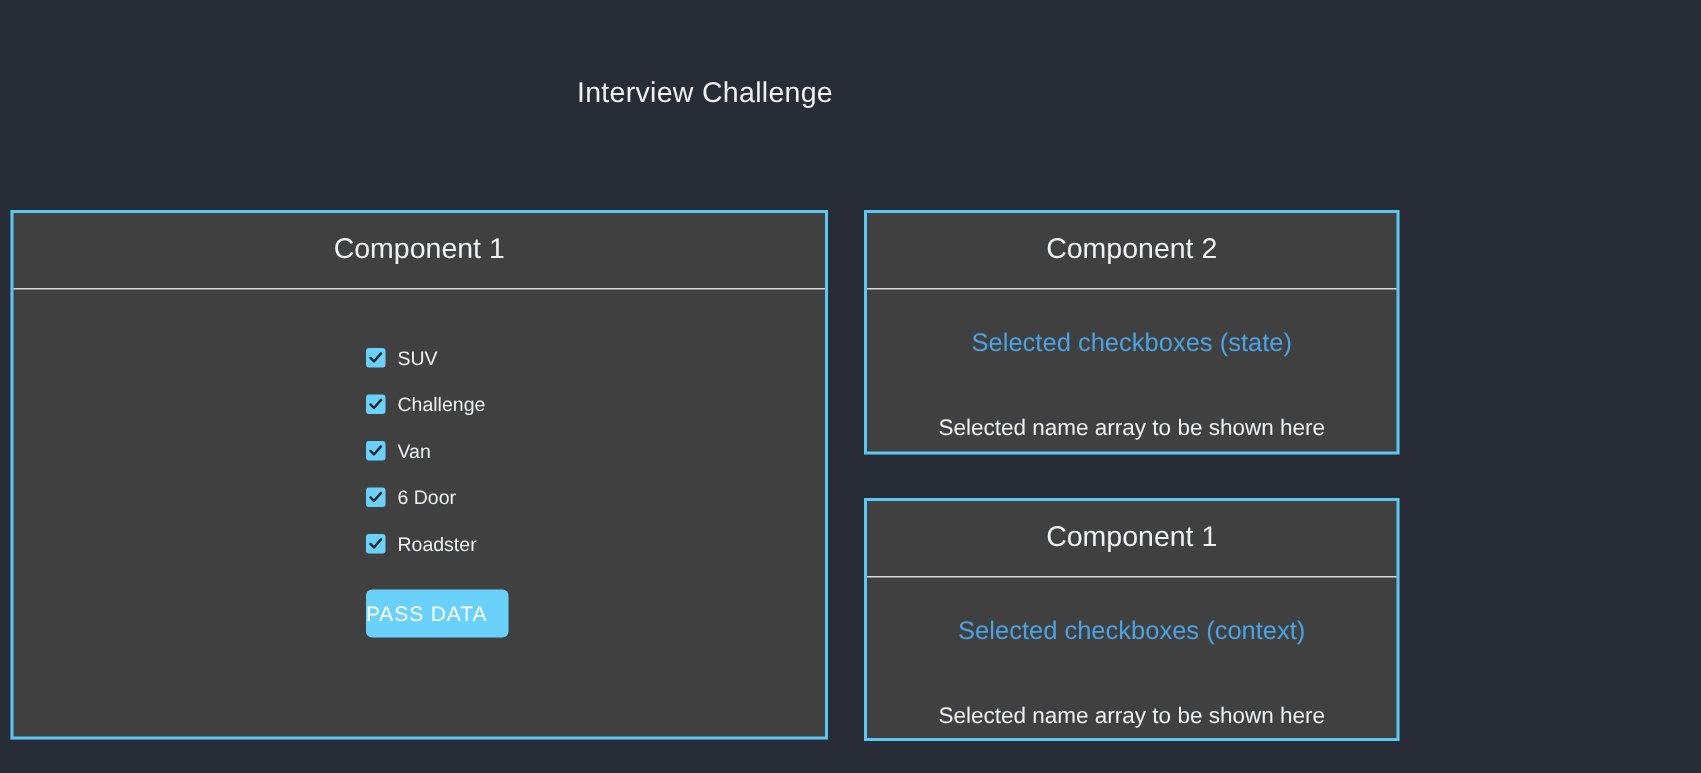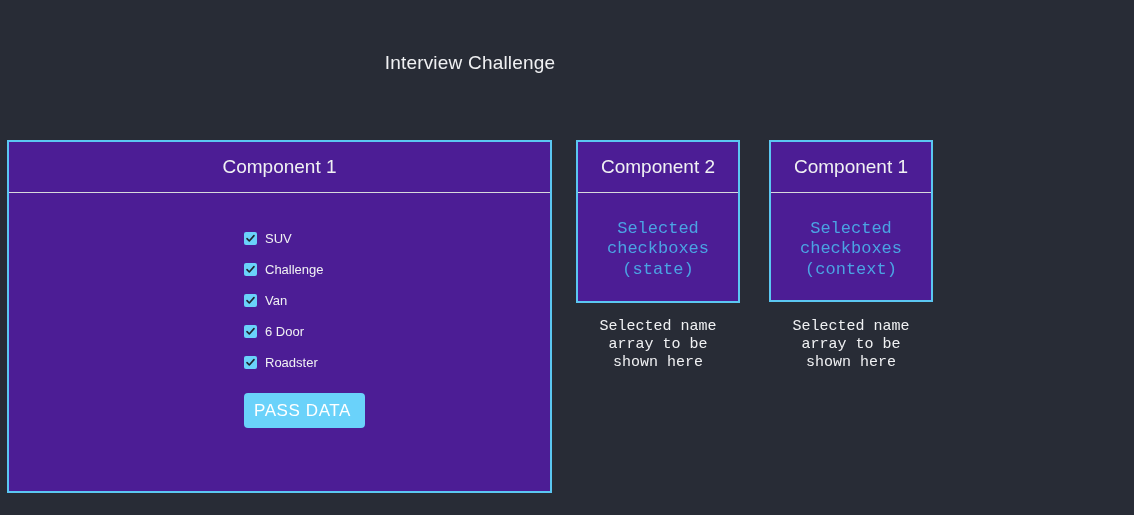--- a/index.html
+++ b/index.html
@@ -32,25 +32,25 @@
   .board {
     position: absolute;
     top: 140px;
     left: 7px;
     right: 7px;
     display: flex;
     align-items: flex-start;
     gap: 24px;
   }
   .col-left { width: 545px; flex: 0 0 545px; }
-  .col-right { flex: 1 1 auto; display: flex; flex-direction: row; gap: 29px; }
+  .col-right { flex: 1 1 auto; display: flex; flex-direction: column; gap: 29px; }
 
   .card {
     border: 2px solid #5bc7f2;
-    background: #4c1d95;
+    background: #404040;
     box-sizing: border-box;
   }
   .card-header {
     text-align: center;
     font-size: 19px;
     font-weight: 400;
     color: #f0f1f3;
     padding: 14px 10px 13px;
     border-bottom: 1px solid #d7d9dc;
     line-height: 1.2;
@@ -92,33 +92,32 @@
     line-height: 1;
   }
 
   .pass-btn {
     margin-top: 15px;
     background: #6ad2fa;
     color: #ffffff;
     border: none;
     border-radius: 4px;
     font-family: "Liberation Sans", sans-serif;
-    font-size: 17px;
+    font-size: 14px;
     letter-spacing: 0.6px;
     font-weight: 400;
-    padding: 9px 14px 9px 10px;
+    padding: 9px 14px 9px 0;
     cursor: pointer;
     line-height: 1;
     text-align: right;
   }
 
   .card-r .card-body {
     padding: 26px 12px 30px;
     text-align: center;
-    font-family: Liberation Mono, monospace;
   }
   .card-2 { height: 163px; }
   .card-3 { height: 162px; }
 
   .result-title {
     font-size: 17px;
     color: #4ba3e3;
     margin: 0;
     font-weight: 400;
     line-height: 1.2;

